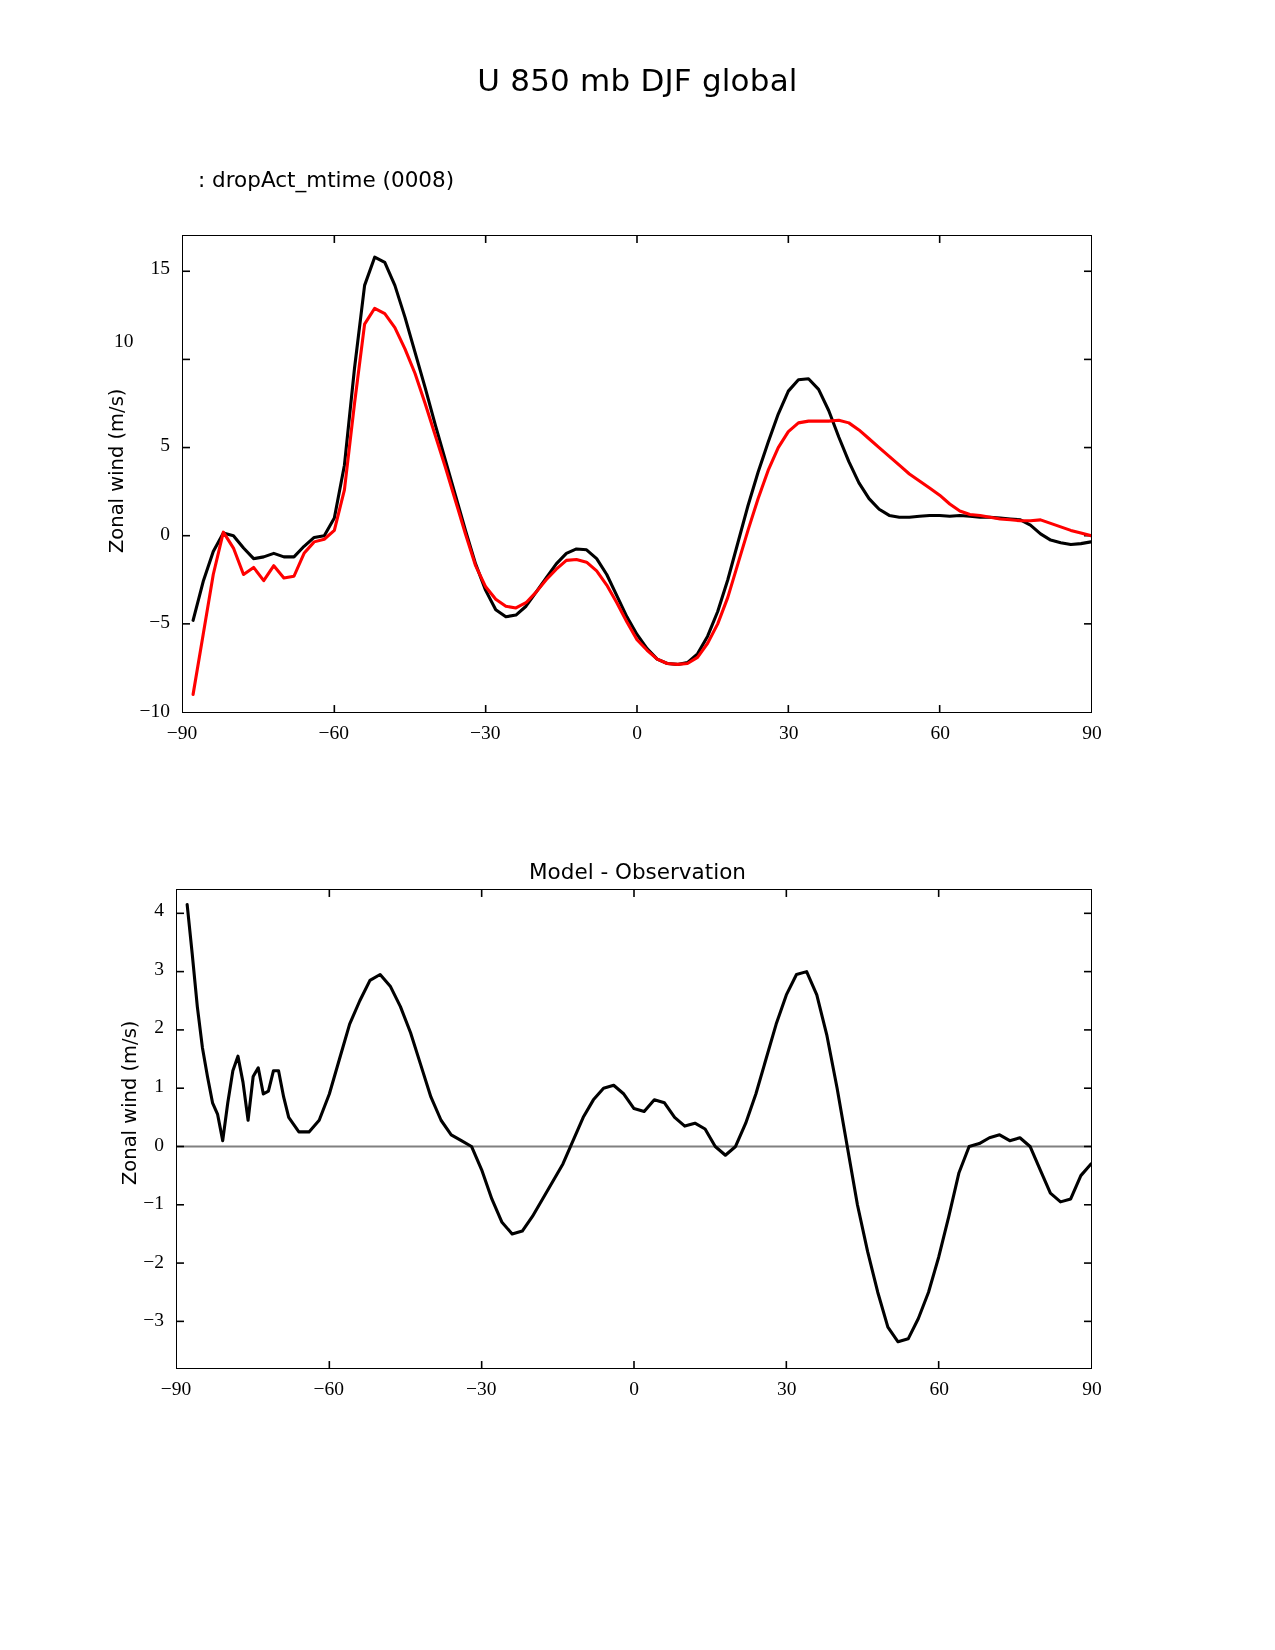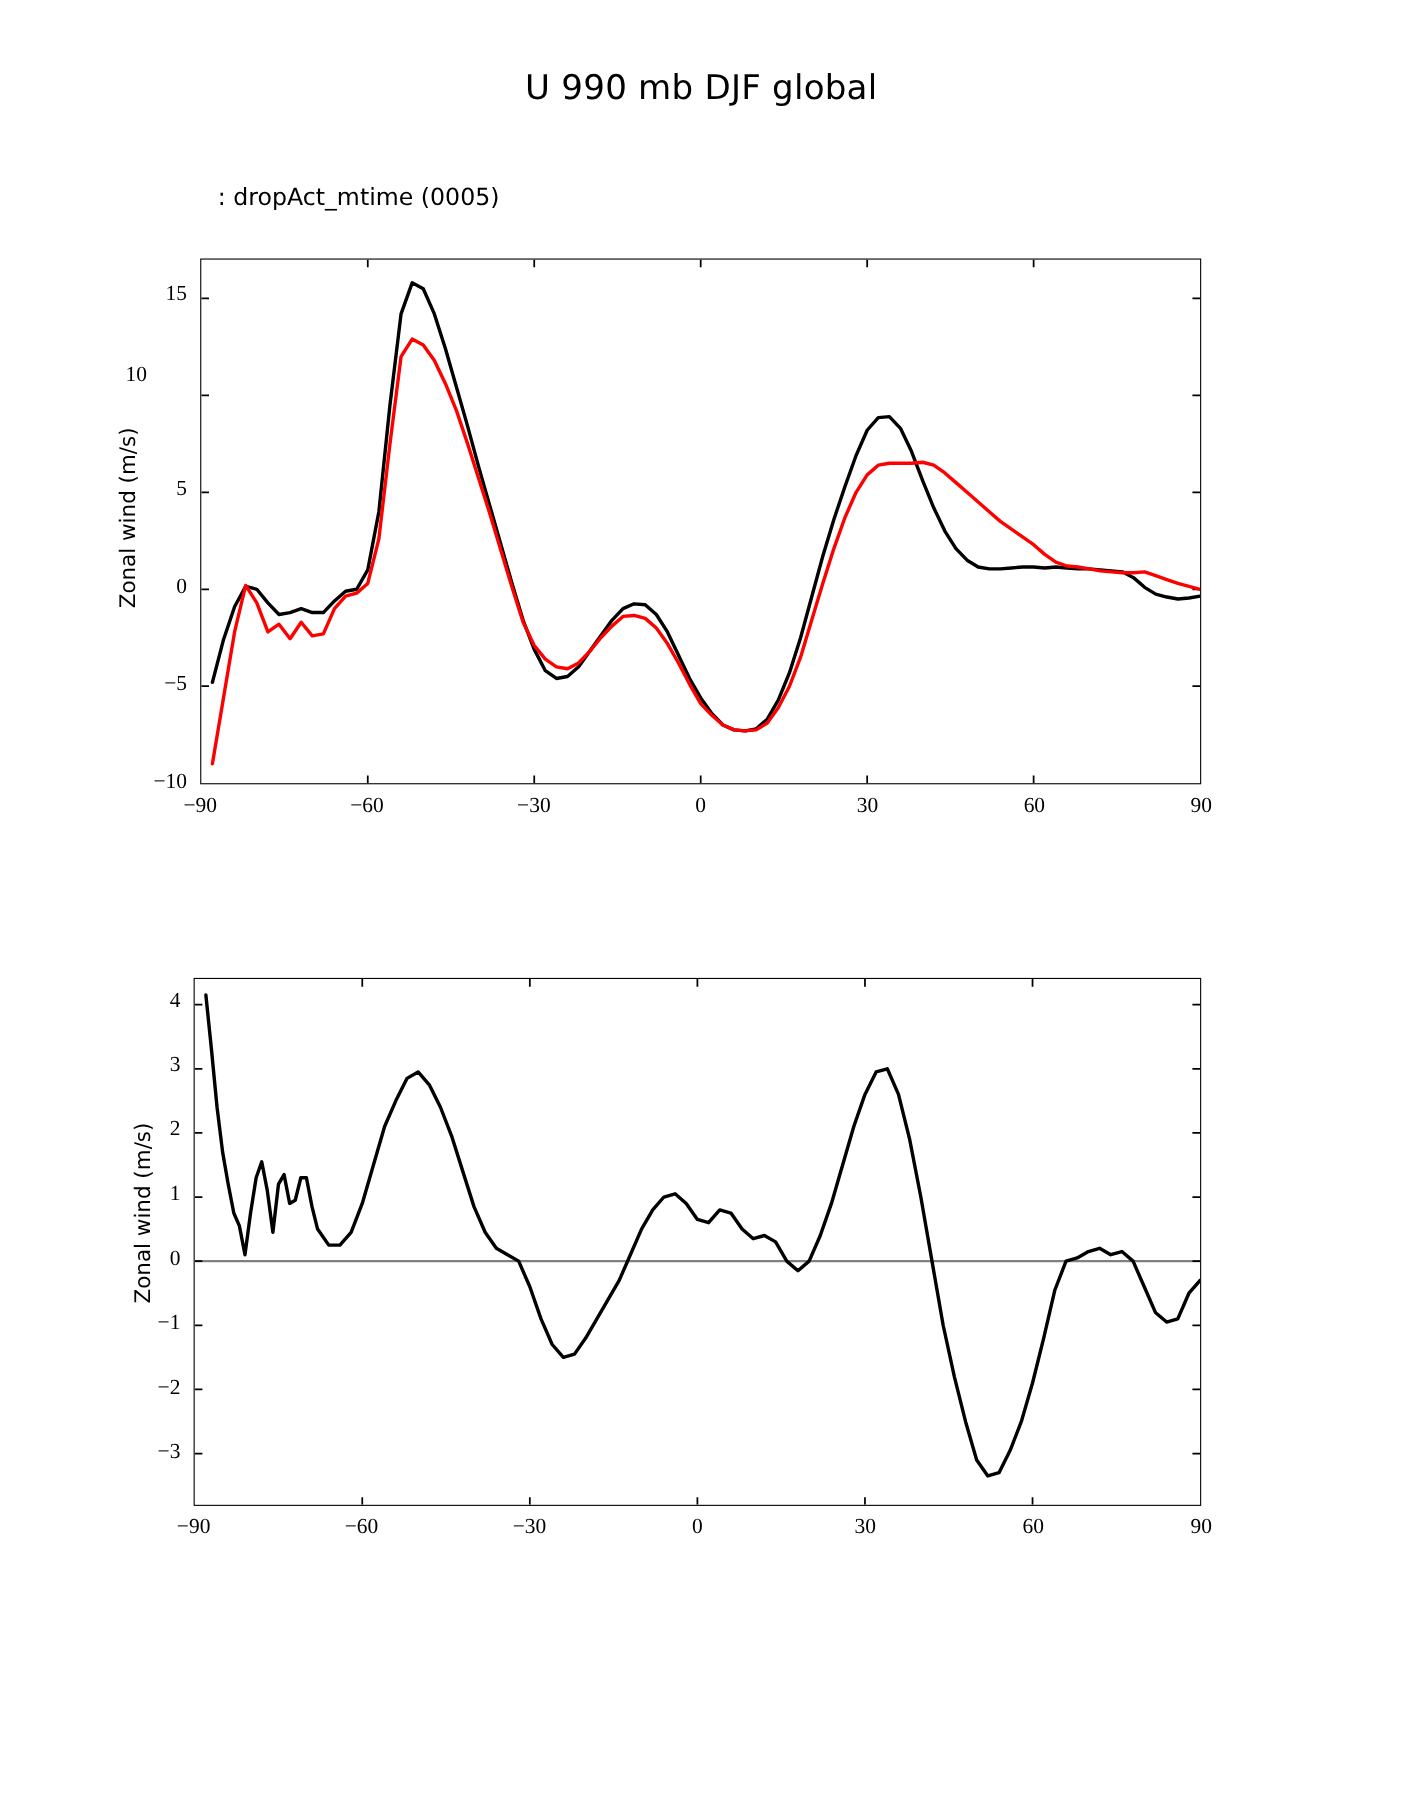--- a/index.html
+++ b/index.html
@@ -108,23 +108,23 @@
   .tickmark {
     stroke: #000000;
     stroke-width: 1.6;
   }
 </style>
 </head>
 <body>
 
 <div id="page-root">
 
-  <div class="fig-title">U 990 mb DJF global</div>
-
-  <div class="legend-line" id="legend-model">: dropAct_mtime (0005)</div>
+  <div class="fig-title">U 850 mb DJF global</div>
+
+  <div class="legend-line" id="legend-model">: dropAct_mtime (0008)</div>
 
   <div class="ylabel" id="ylabel-top">Zonal wind (m/s)</div>
 
   <div id="panel-top">
     <svg class="plot" id="svg-top" viewBox="0 0 910 478" preserveAspectRatio="none">
         <line x1="151.66666666666666" x2="151.66666666666666" y1="478" y2="471" class="tickmark"></line>
         <line x1="151.66666666666666" x2="151.66666666666666" y1="0" y2="7" class="tickmark"></line>
         <line x1="303.3333333333333" x2="303.3333333333333" y1="478" y2="471" class="tickmark"></line>
         <line x1="303.3333333333333" x2="303.3333333333333" y1="0" y2="7" class="tickmark"></line>
         <line x1="455" x2="455" y1="478" y2="471" class="tickmark"></line>
@@ -157,20 +157,21 @@
       <div class="tick-label" style="left: 916.333px; top: 722px; width: 48px; text-align: center;">60</div>
       <div class="tick-label" style="left: 1068px; top: 722px; width: 48px; text-align: center;">90</div>
       <div class="tick-label" style="left: 114px; top: 700px; width: 56px; text-align: right;">−10</div>
       <div class="tick-label" style="left: 114px; top: 611.481px; width: 56px; text-align: right;">−5</div>
       <div class="tick-label" style="left: 114px; top: 522.963px; width: 56px; text-align: right;">0</div>
       <div class="tick-label" style="left: 114px; top: 434.444px; width: 56px; text-align: right;">5</div>
       <div class="tick-label" style="left: 114px; top: 330px; width: 56px; text-align: left;">10</div>
       <div class="tick-label" style="left: 114px; top: 257.407px; width: 56px; text-align: right;">15</div>
     </div>
 
+  <div id="subtitle-diff">Model - Observation</div>
   <div class="ylabel" id="ylabel-bottom">Zonal wind (m/s)</div>
 
   <div id="panel-bottom">
     <svg class="plot" id="svg-bottom" viewBox="0 0 916 480" preserveAspectRatio="none">
         <line x1="0" x2="916" y1="257.5609756097561" y2="257.5609756097561" stroke="#808080" stroke-width="2.2"></line>
         <line x1="152.66666666666666" x2="152.66666666666666" y1="480" y2="473" class="tickmark"></line>
         <line x1="152.66666666666666" x2="152.66666666666666" y1="0" y2="7" class="tickmark"></line>
         <line x1="305.3333333333333" x2="305.3333333333333" y1="480" y2="473" class="tickmark"></line>
         <line x1="305.3333333333333" x2="305.3333333333333" y1="0" y2="7" class="tickmark"></line>
         <line x1="458" x2="458" y1="480" y2="473" class="tickmark"></line>

